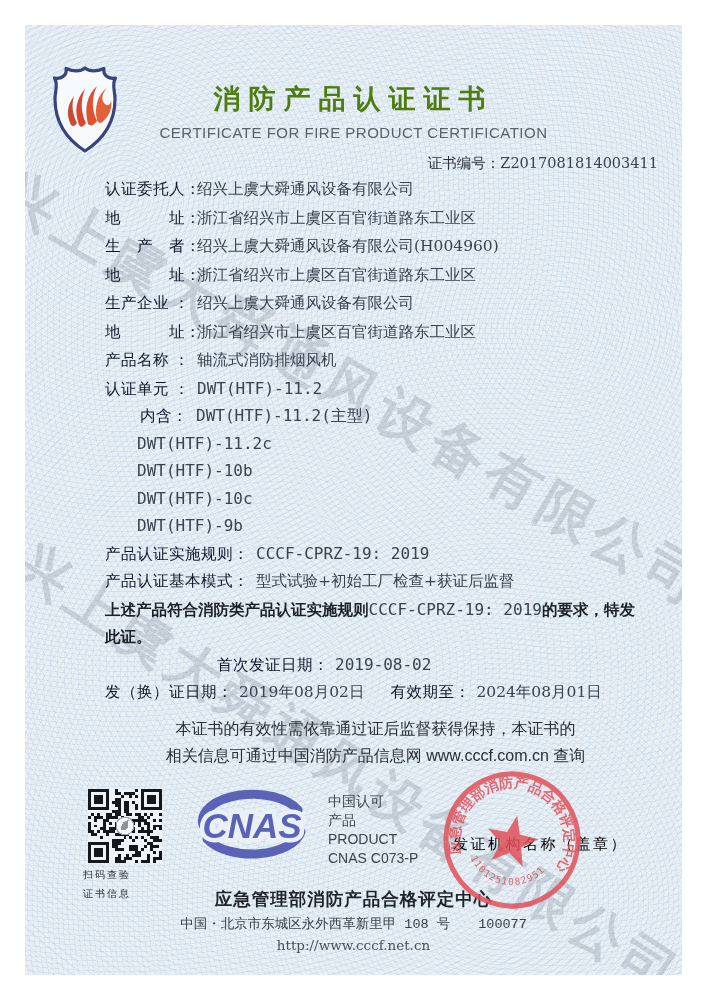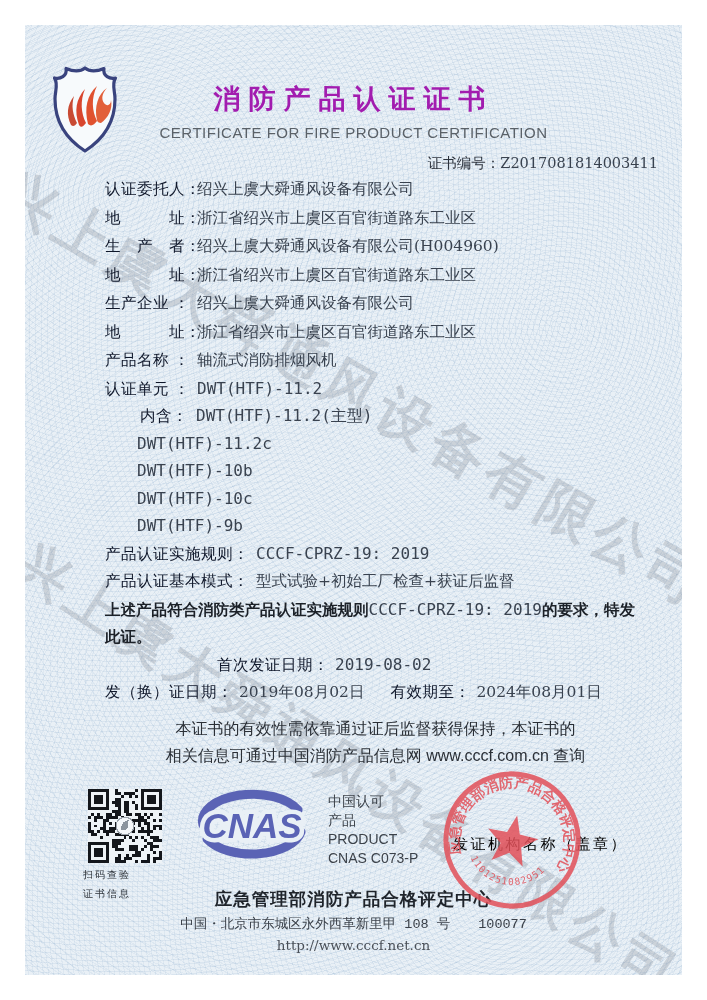--- a/index.html
+++ b/index.html
@@ -23,21 +23,21 @@
     position:absolute;z-index:1;white-space:nowrap;pointer-events:none;
     font-weight:bold;font-size:56px;letter-spacing:6px;
     color:rgba(124,132,144,0.28);transform-origin:0 0;
   }
   .wm1{left:-55px;top:100px;transform:rotate(30deg);}
   .wm2{left:-35px;top:470px;transform:rotate(33deg);font-size:54px;}
   .content{position:relative;z-index:2;}
   .logo{position:absolute;left:24px;top:38px;z-index:2;}
   .title{
     text-align:center;padding-top:56px;font-size:27px;font-weight:bold;
-    letter-spacing:8px;color:#a21caf;
+    letter-spacing:8px;color:#4d7c0f;
   }
   .subtitle{text-align:center;margin-top:7px;font-size:15px;color:#5a6168;letter-spacing:.5px;}
   .certno{
     text-align:right;padding-right:24px;margin-top:13px;font-size:14.5px;color:#2c323c;
     font-family:"DejaVu Serif","Liberation Serif",serif;
     padding-left:41px;
   }
   .main{position:absolute;left:80px;right:36px;top:150px;z-index:2;}
   .row{line-height:27.5px;font-size:15.5px;white-space:nowrap;}
   .lbl{display:inline-block;width:92px;font-weight:normal;color:#0f172a;letter-spacing:.5px;}

